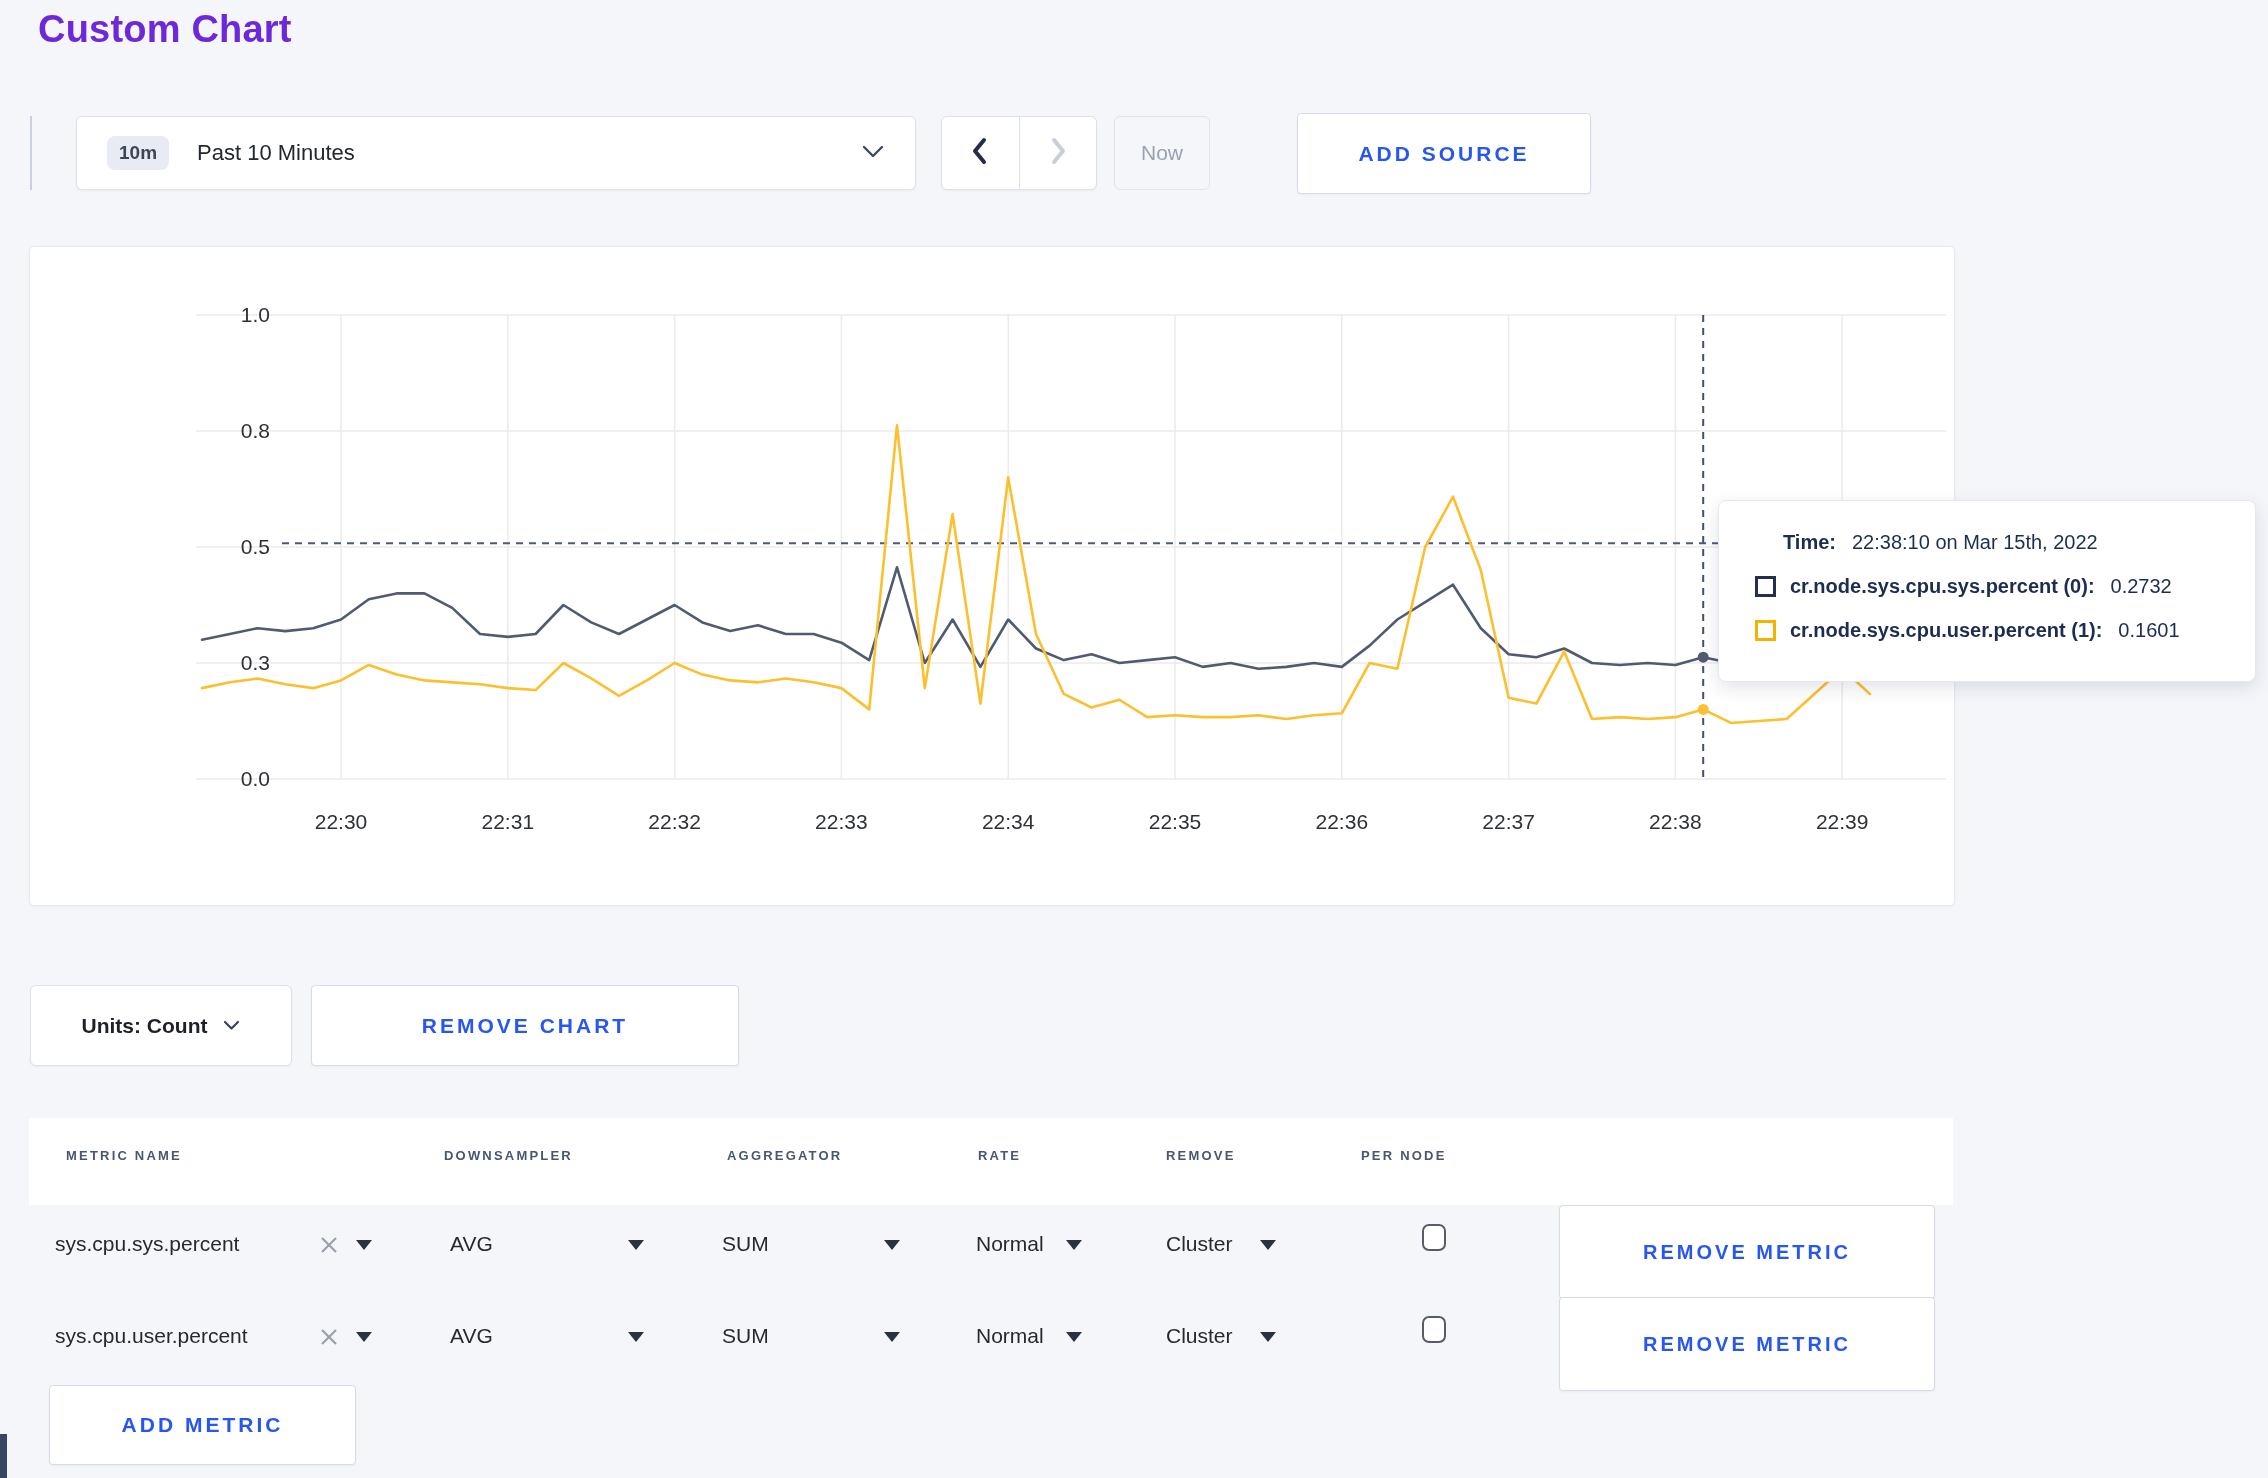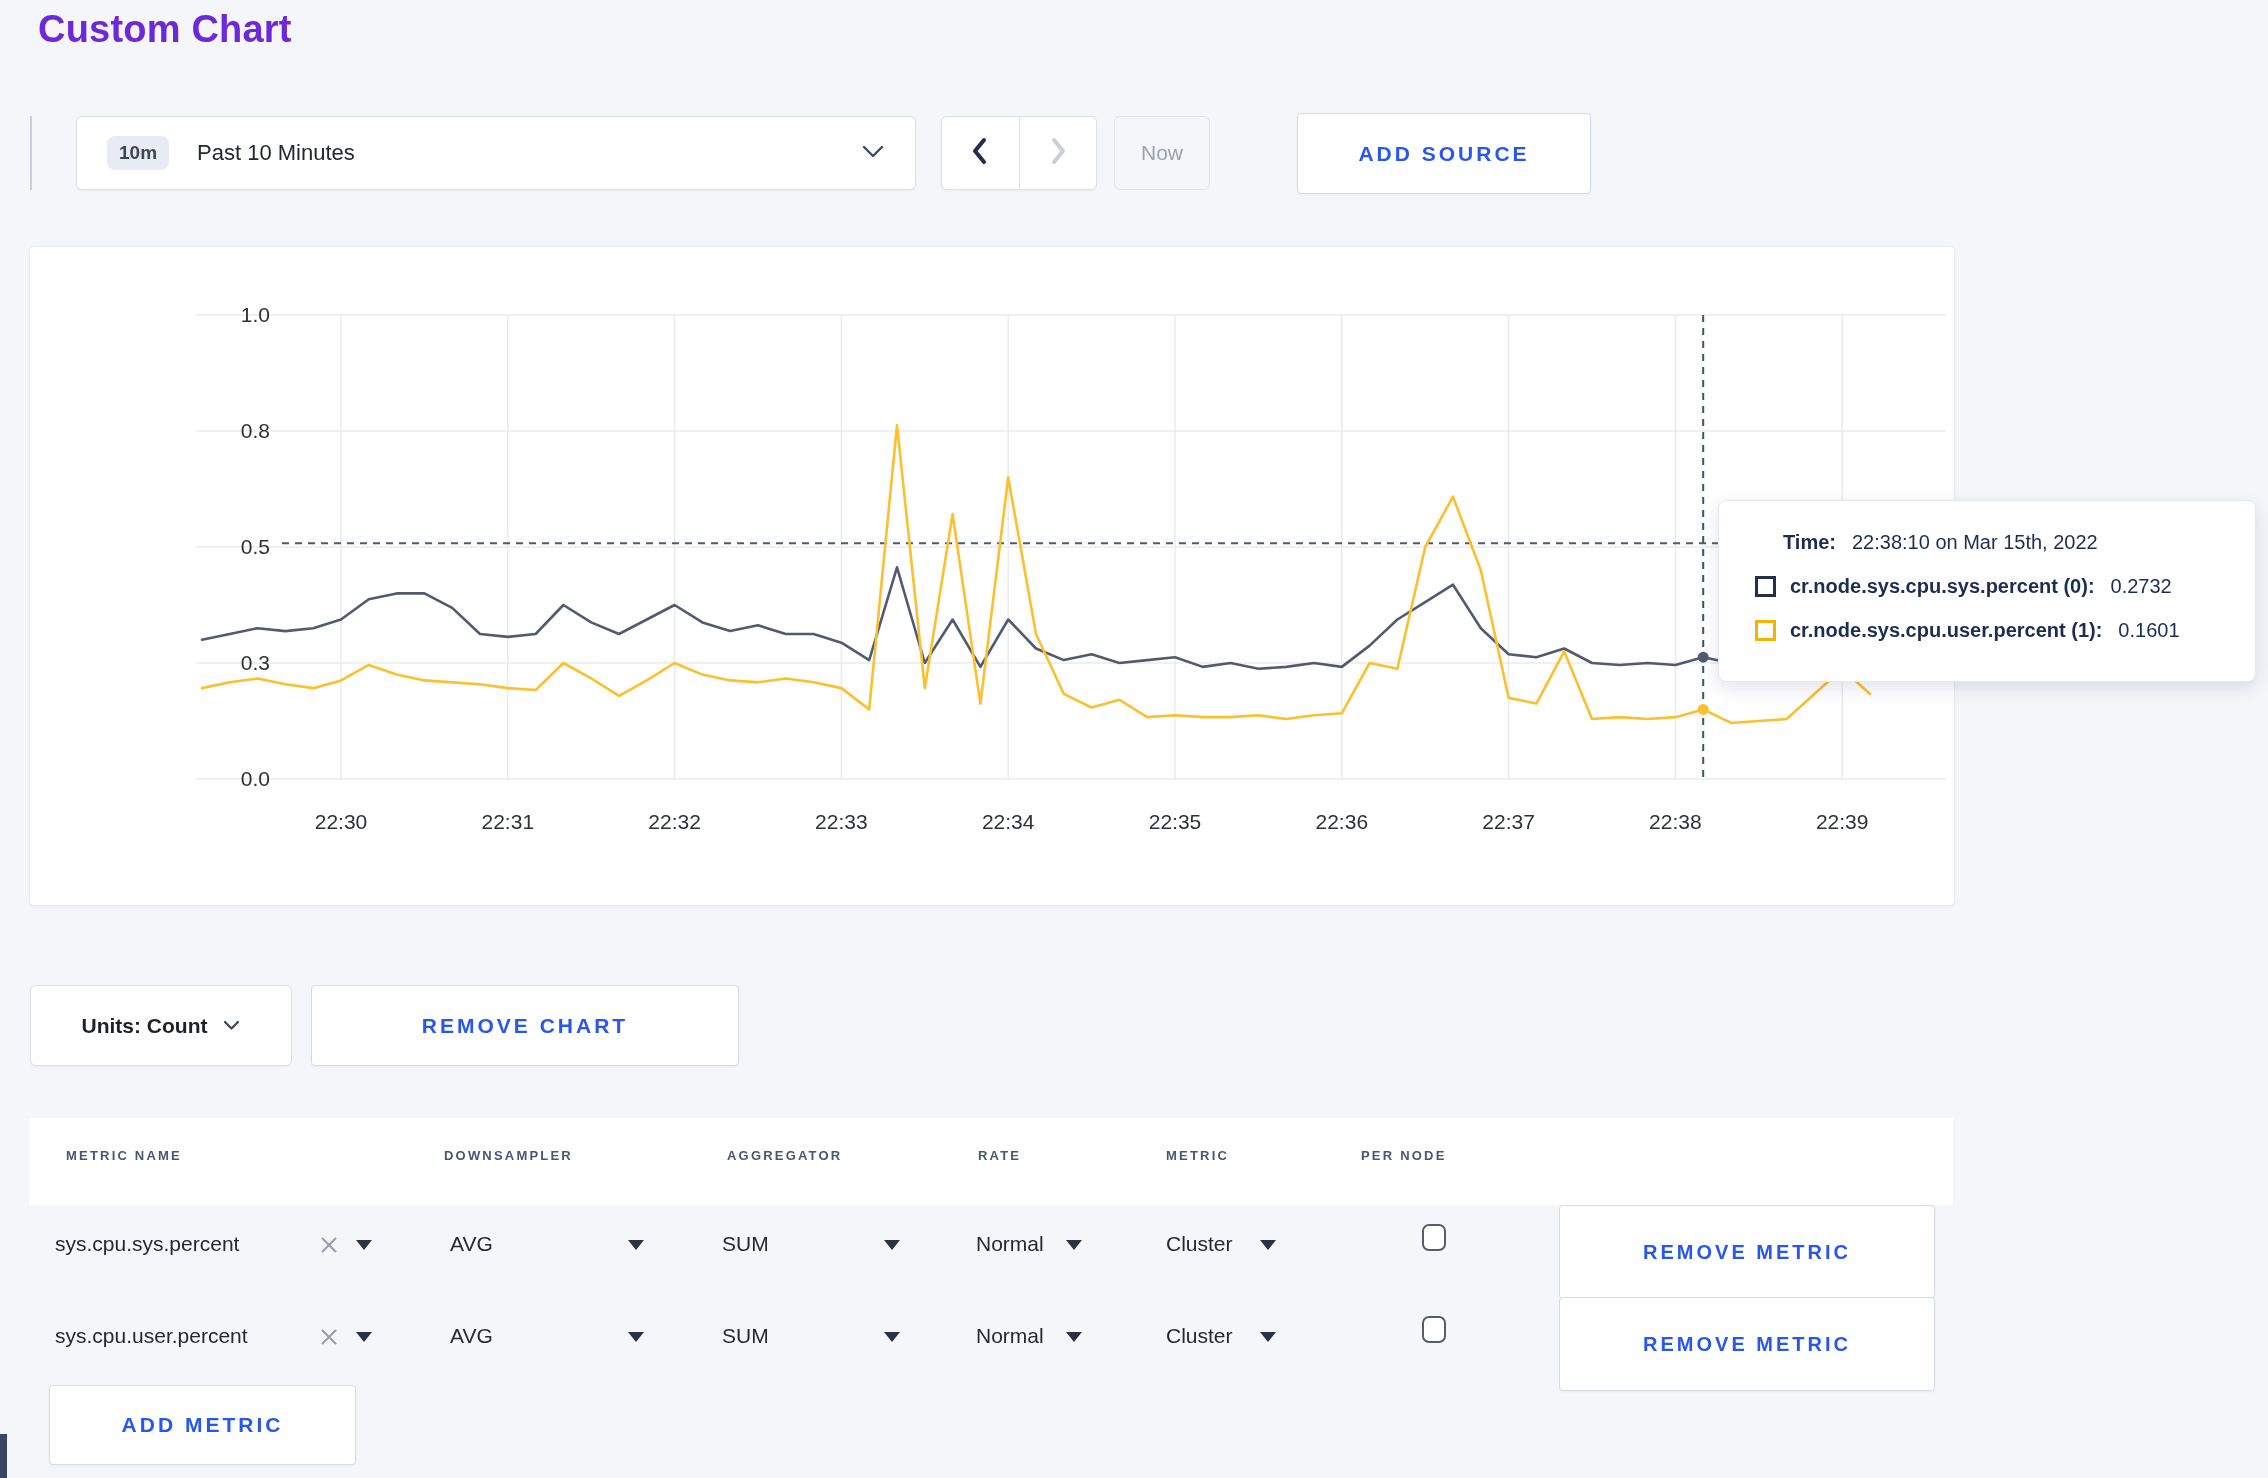--- a/index.html
+++ b/index.html
@@ -156,21 +156,21 @@
         </svg>
     </span>
   </div>
   <div class="abs blue-btn remove-chart">REMOVE CHART</div>
 
   <div class="abs table-band">
     <span class="th" style="left:37px">METRIC NAME</span>
     <span class="th" style="left:415px">DOWNSAMPLER</span>
     <span class="th" style="left:698px">AGGREGATOR</span>
     <span class="th" style="left:949px">RATE</span>
-    <span class="th" style="left:1137px">METRIC</span>
+    <span class="th" style="left:1137px">REMOVE</span>
     <span class="th" style="left:1332px">PER NODE</span>
   </div>
 
   <div>
     <span class="abs cell-text" style="left:55px;top:1232px">sys.cpu.sys.percent</span>
     <span class="abs" style="left:318px;top:1234px">
       <svg width="22" height="22" viewBox="0 0 22 22">
           <line x1="4" y1="4" x2="18" y2="18" stroke="#99a0ac" stroke-width="2.2"></line>
           <line x1="18" y1="4" x2="4" y2="18" stroke="#99a0ac" stroke-width="2.2"></line>
         </svg>

